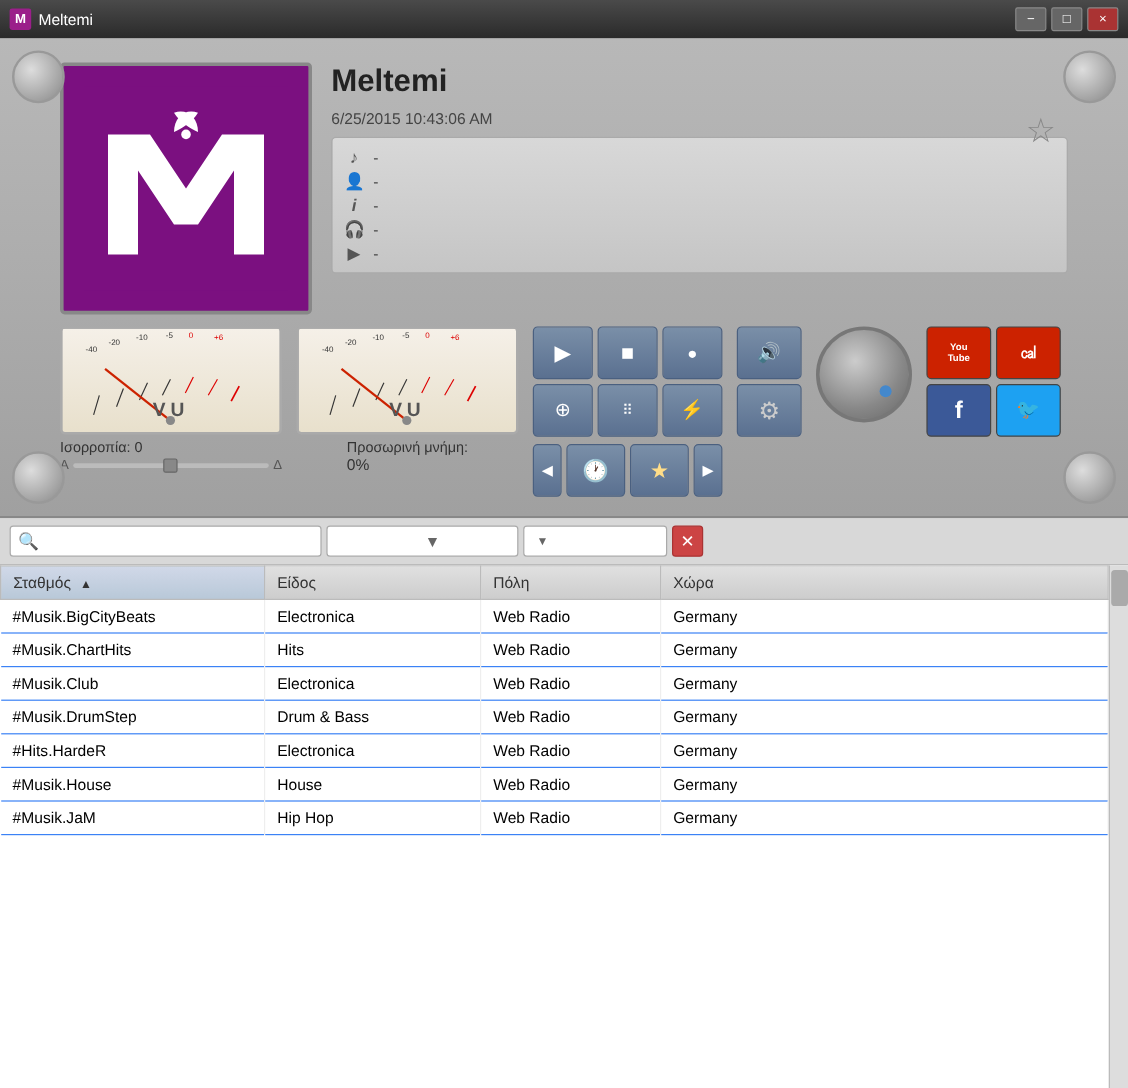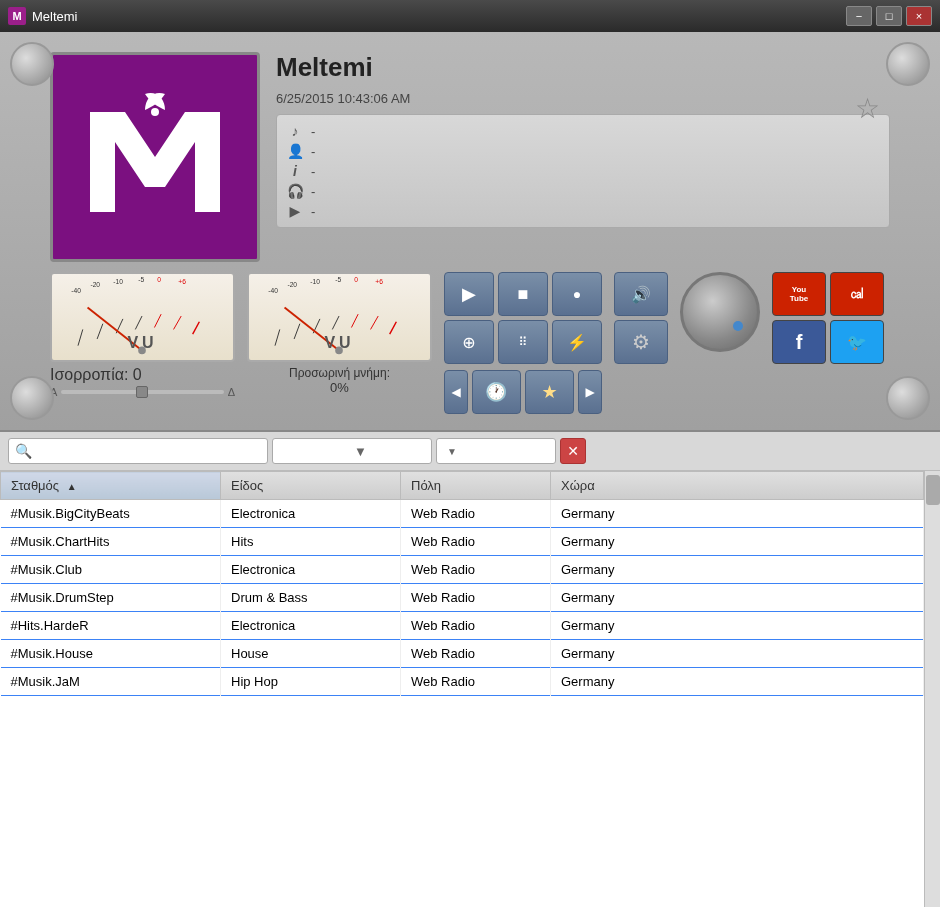--- a/index.html
+++ b/index.html
@@ -194,21 +194,21 @@
       font-weight: bold;
       color: #555;
       letter-spacing: 4px;
     }
 
     .balance-row {
       margin-top: 4px;
       width: 185px;
     }
     .balance-label {
-      font-size: 16px;
+      font-size: 12px;
       color: #333;
     }
     .balance-slider-row {
       display: flex;
       align-items: center;
       gap: 4px;
       margin-top: 2px;
     }
     .balance-slider-row span {
       font-size: 11px;
@@ -227,21 +227,20 @@
       background: #888;
       border: 1px solid #666;
       border-radius: 2px;
       position: absolute;
       left: 50%;
       top: -4px;
       transform: translateX(-50%);
     }
 
     .temp-mem {
-      text-align: center;
       margin-top: 4px;
     }
     .temp-mem-label { font-size: 12px; color: #333; }
     .temp-mem-pct { font-size: 13px; color: #333; }
 
     
     .transport-buttons {
       display: flex;
       flex-direction: column;
       gap: 4px;

